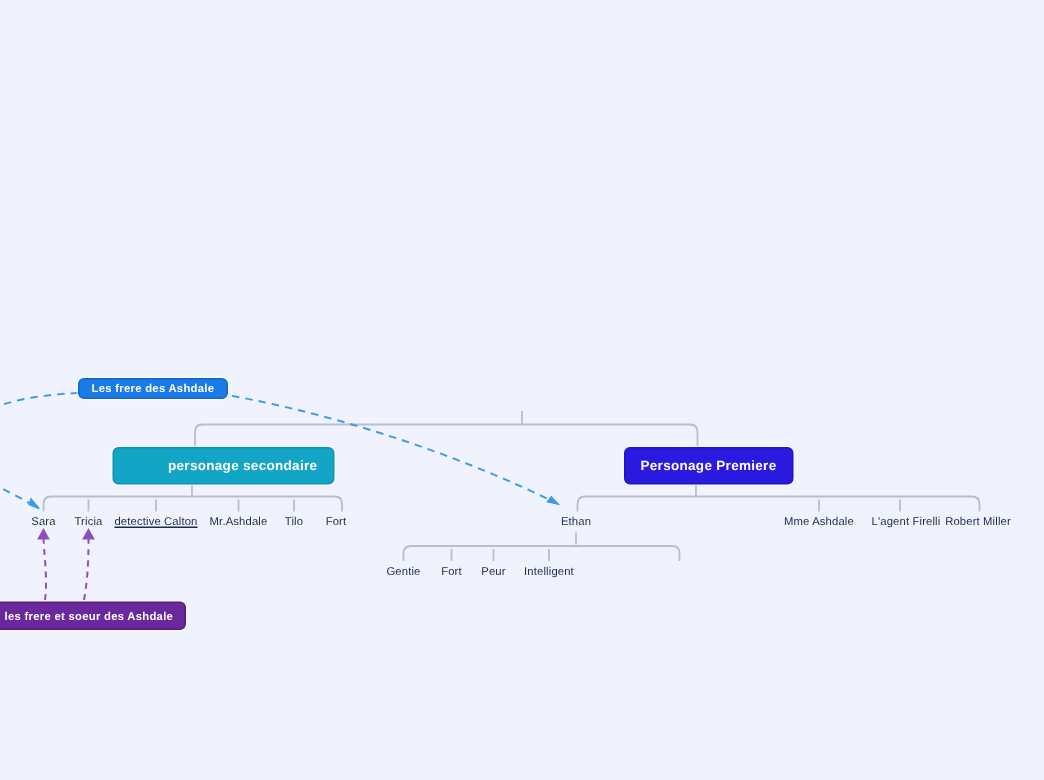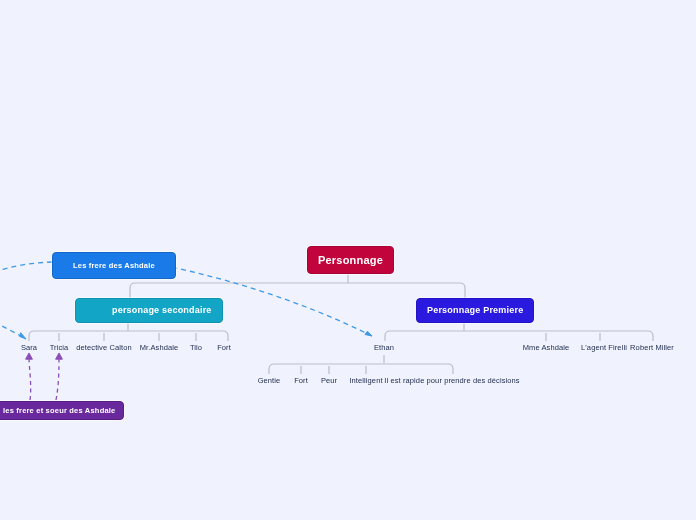--- a/index.html
+++ b/index.html
@@ -127,47 +127,44 @@
     <path d="M52,262 C30,263 6,266 -14,276" fill="none" stroke="#3d9ae8" stroke-width="1.3" stroke-dasharray="5,4"></path>
     <path d="M-14,318 C2,326 14,332 26,339" fill="none" stroke="#3d9ae8" stroke-width="1.3" stroke-dasharray="5,4"></path>
     <path d="M26,339 l-6.5,-2.6 l1.2,-3.7 z" fill="#3d9ae8" stroke="#3d9ae8" stroke-width="1"></path>
 
     <path d="M30,400 C32,385 29,368 29,357" fill="none" stroke="#8c4fb8" stroke-width="1.3" stroke-dasharray="4,3.5"></path>
     <path d="M29,353 l3.4,6.2 l-6.8,0 z" fill="#8c4fb8" stroke="#8c4fb8" stroke-width="1"></path>
     <path d="M56,400 C59,384 59,368 59,357" fill="none" stroke="#8c4fb8" stroke-width="1.3" stroke-dasharray="4,3.5"></path>
     <path d="M59,353 l3.4,6.2 l-6.8,0 z" fill="#8c4fb8" stroke="#8c4fb8" stroke-width="1"></path>
   </svg>
 
-  <div class="node node-root" style="left:307px; top:246px;">
-    <span>Personnage</span>
-  </div>
 
   <div class="node node-cyan" style="left:75px; top:298px;">
     <span>personage secondaire</span>
   </div>
 
   <div class="node node-indigo" style="left:416px; top:298px;">
-    <span>Personnage Premiere</span>
-  </div>
-
-  <div class="node node-blue" style="left:52px; top:252px; height:27px; font-size:7.5px; padding:0 20px;">
+    <span>Personage Premiere</span>
+  </div>
+
+  <div class="node node-blue" style="left:52px; top:252px; height:14px; font-size:7.5px; padding:0 8px;">
     <span>Les frere des Ashdale</span>
   </div>
 
   <div class="node node-purple" style="left:-6px; top:401px; height:19px; font-size:7.5px; padding:0 8px;">
     <span>les frere et soeur des Ashdale</span>
   </div>
 
   <div class="leaf" style="left:9px; top:343px; width:40px;">
     <span>Sara</span>
   </div>
   <div class="leaf" style="left:39px; top:343px; width:40px;">
     <span>Tricia</span>
   </div>
-  <div class="leaf" style="left:59px; top:343px; width:90px;">
+  <div class="leaf" style="left:59px; top:343px; width:90px;text-decoration:underline;">
     <span>detective Calton</span>
   </div>
   <div class="leaf" style="left:124px; top:343px; width:70px;">
     <span>Mr.Ashdale</span>
   </div>
   <div class="leaf" style="left:176px; top:343px; width:40px;">
     <span>Tilo</span>
   </div>
   <div class="leaf" style="left:204px; top:343px; width:40px;">
     <span>Fort</span>
@@ -191,17 +188,14 @@
   </div>
   <div class="leaf" style="left:281px; top:376px; width:40px;">
     <span>Fort</span>
   </div>
   <div class="leaf" style="left:309px; top:376px; width:40px;">
     <span>Peur</span>
   </div>
   <div class="leaf" style="left:336px; top:376px; width:60px;">
     <span>Intelligent</span>
   </div>
-  <div class="leaf" style="left:377px; top:376px; width:150px;">
-    <span>Il est rapide pour prendre des décisions</span>
-  </div>
 
 </div>
 
 </body></html>

